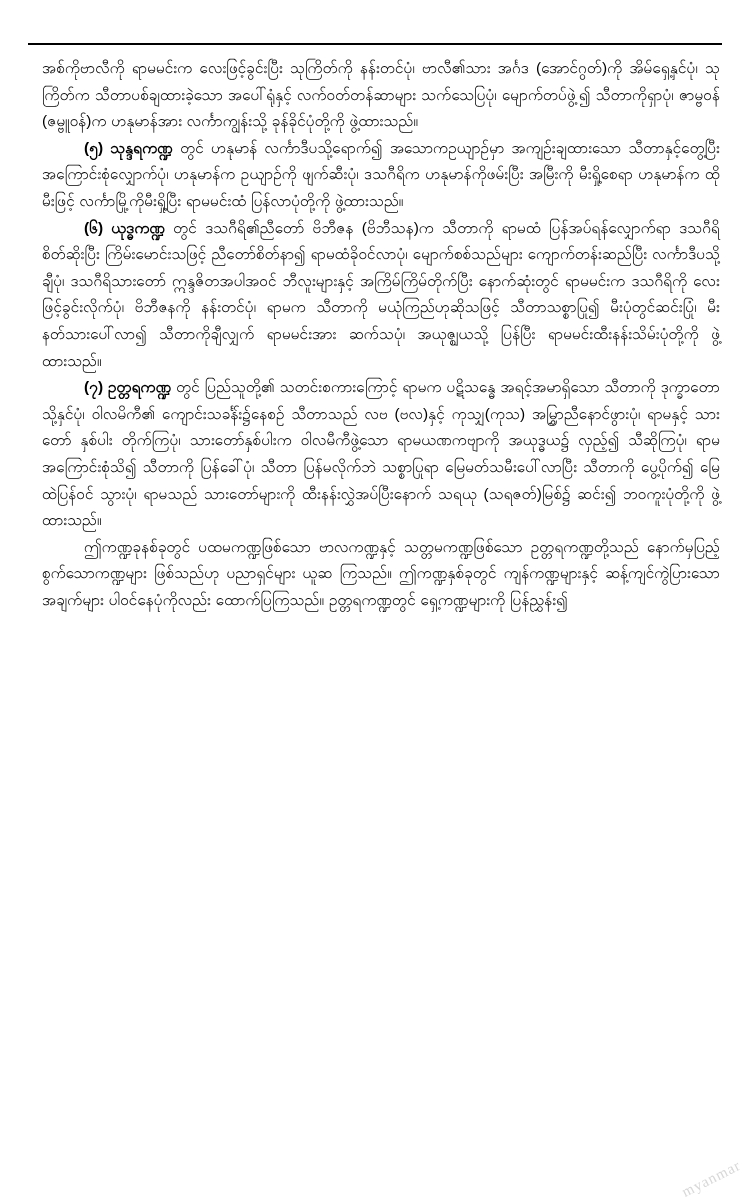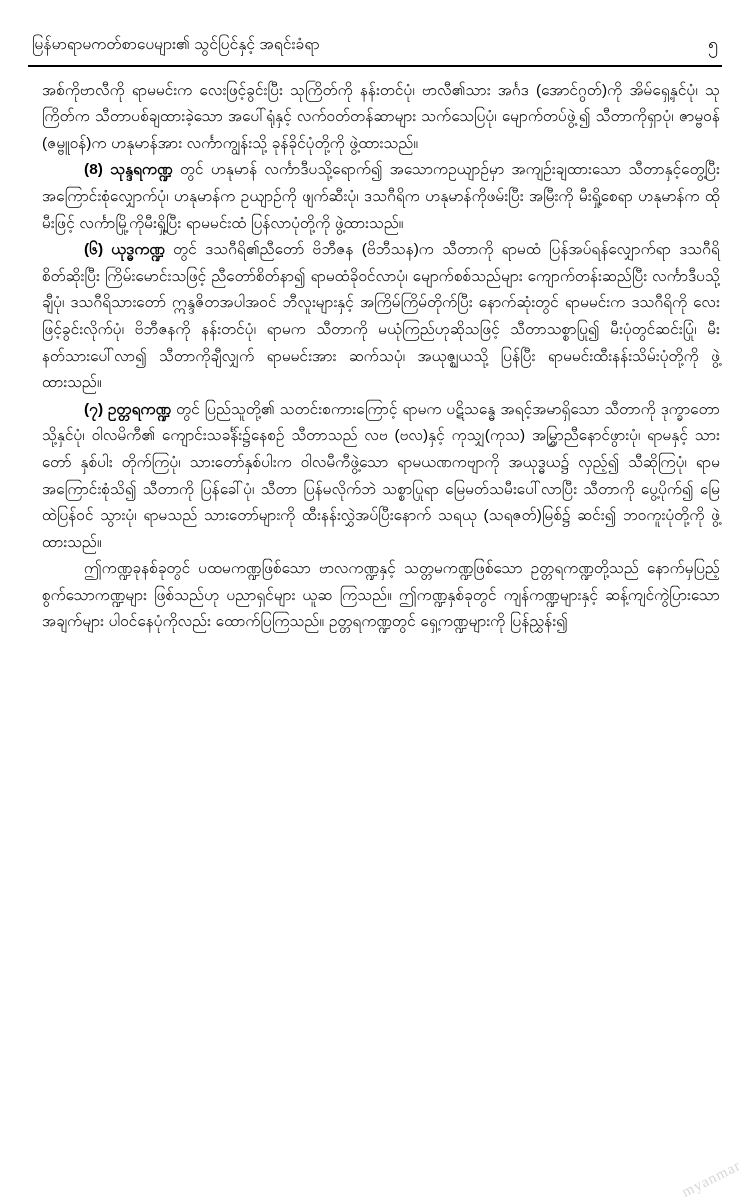--- a/index.html
+++ b/index.html
@@ -80,35 +80,31 @@
     letter-spacing: 1px;
     pointer-events: none;
     font-family: "Liberation Serif", serif;
   }
 </style>
 </head>
 <body>
 
 <div class="page">
 
-  <div class="header">
-    <div class="header-title">မြန်မာရာမကတ်စာပေများ၏ သွင်ပြင်နှင့် အရင်းခံရာ</div>
-    <div class="page-number">၅</div>
-  </div>
 
   <div class="rule"></div>
 
   <div class="content">
 
     <p class="para">
       <span>အစ်ကိုဗာလီကို ရာမမင်းက လေးဖြင့်ခွင်းပြီး သုကြိတ်ကို နန်းတင်ပုံ၊ ဗာလီ၏သား အင်္ဂဒ (အောင်ဂွတ်)ကို အိမ်ရှေ့နှင်ပုံ၊ သုကြိတ်က သီတာပစ်ချထားခဲ့သော အပေါ်ရုံနှင့် လက်ဝတ်တန်ဆာများ သက်သေပြပုံ၊ မျောက်တပ်ဖွဲ့၍ သီတာကိုရှာပုံ၊ ဇာမ္ဗဝန် (ဇမ္ဗူဝန်)က ဟနုမာန်အား လင်္ကာကျွန်းသို့ ခုန်ခိုင်ပုံတို့ကို ဖွဲ့ထားသည်။</span>
     </p>
 
     <p class="para indent">
-      <span class="sect-label">(8) သုန္ဒရကဏ္ဍ</span><span> တွင် ဟနုမာန် လင်္ကာဒီပသို့ရောက်၍ အသောကဥယျာဉ်မှာ အကျဉ်းချထားသော သီတာနှင့်တွေ့ပြီး အကြောင်းစုံလျှောက်ပုံ၊ ဟနုမာန်က ဥယျာဉ်ကို ဖျက်ဆီးပုံ၊ ဒသဂီရိက ဟနုမာန်ကိုဖမ်းပြီး အမြီးကို မီးရှို့စေရာ ဟနုမာန်က ထိုမီးဖြင့် လင်္ကာမြို့ကိုမီးရှို့ပြီး ရာမမင်းထံ ပြန်လာပုံတို့ကို ဖွဲ့ထားသည်။</span>
+      <span class="sect-label">(၅) သုန္ဒရကဏ္ဍ</span><span> တွင် ဟနုမာန် လင်္ကာဒီပသို့ရောက်၍ အသောကဥယျာဉ်မှာ အကျဉ်းချထားသော သီတာနှင့်တွေ့ပြီး အကြောင်းစုံလျှောက်ပုံ၊ ဟနုမာန်က ဥယျာဉ်ကို ဖျက်ဆီးပုံ၊ ဒသဂီရိက ဟနုမာန်ကိုဖမ်းပြီး အမြီးကို မီးရှို့စေရာ ဟနုမာန်က ထိုမီးဖြင့် လင်္ကာမြို့ကိုမီးရှို့ပြီး ရာမမင်းထံ ပြန်လာပုံတို့ကို ဖွဲ့ထားသည်။</span>
     </p>
 
     <p class="para indent">
       <span class="sect-label">(၆) ယုဒ္ဓကဏ္ဍ</span><span> တွင် ဒသဂီရိ၏ညီတော် ဗိဘီဇန (ဗိဘီသန)က သီတာကို ရာမထံ ပြန်အပ်ရန်လျှောက်ရာ ဒသဂီရိစိတ်ဆိုးပြီး ကြိမ်းမောင်းသဖြင့် ညီတော်စိတ်နာ၍ ရာမထံခိုဝင်လာပုံ၊ မျောက်စစ်သည်များ ကျောက်တန်းဆည်ပြီး လင်္ကာဒီပသို့ ချီပုံ၊ ဒသဂီရိသားတော် ဣန္ဒဇိတအပါအဝင် ဘီလူးများနှင့် အကြိမ်ကြိမ်တိုက်ပြီး နောက်ဆုံးတွင် ရာမမင်းက ဒသဂီရိကို လေးဖြင့်ခွင်းလိုက်ပုံ၊ ဗိဘီဇနကို နန်းတင်ပုံ၊ ရာမက သီတာကို မယုံကြည်ဟုဆိုသဖြင့် သီတာသစ္စာပြု၍ မီးပုံတွင်ဆင်းပြုံ၊ မီးနတ်သားပေါ်လာ၍ သီတာကိုချီလျှက် ရာမမင်းအား ဆက်သပုံ၊ အယုဇ္ဈယသို့ ပြန်ပြီး ရာမမင်းထီးနန်းသိမ်းပုံတို့ကို ဖွဲ့ထားသည်။</span>
     </p>
 
     <p class="para indent">
       <span class="sect-label">(၇) ဥတ္တရကဏ္ဍ</span><span> တွင် ပြည်သူတို့၏ သတင်းစကားကြောင့် ရာမက ပဋိသန္ဓေ အရင့်အမာရှိသော သီတာကို ဒုက္ခာတောသို့နှင်ပုံ၊ ဝါလမိကီ၏ ကျောင်းသခင်္န်း၌နေစဉ် သီတာသည် လဗ (ဗလ)နှင့် ကုသျှ(ကုသ) အမြွှာညီနောင်ဖွားပုံ၊ ရာမနှင့် သားတော် နှစ်ပါး တိုက်ကြပုံ၊ သားတော်နှစ်ပါးက ဝါလမီကီဖွဲ့သော ရာမယဏကဗျာကို အယုဒ္ဓယ၌ လှည့်၍ သီဆိုကြပုံ၊ ရာမအကြောင်းစုံသိ၍ သီတာကို ပြန်ခေါ်ပုံ၊ သီတာ ပြန်မလိုက်ဘဲ သစ္စာပြုရာ မြေမတ်သမီးပေါ်လာပြီး သီတာကို ပွေ့ပိုက်၍ မြေထဲပြန်ဝင် သွားပုံ၊ ရာမသည် သားတော်များကို ထီးနန်းလွှဲအပ်ပြီးနောက် သရယု (သရဇတ်)မြစ်၌ ဆင်း၍ ဘဝကူးပုံတို့ကို ဖွဲ့ထားသည်။</span>
     </p>
 

